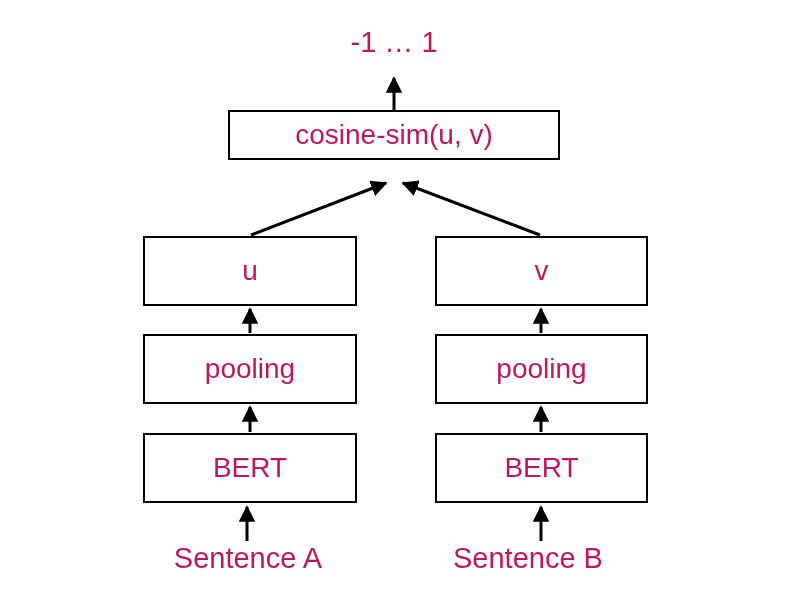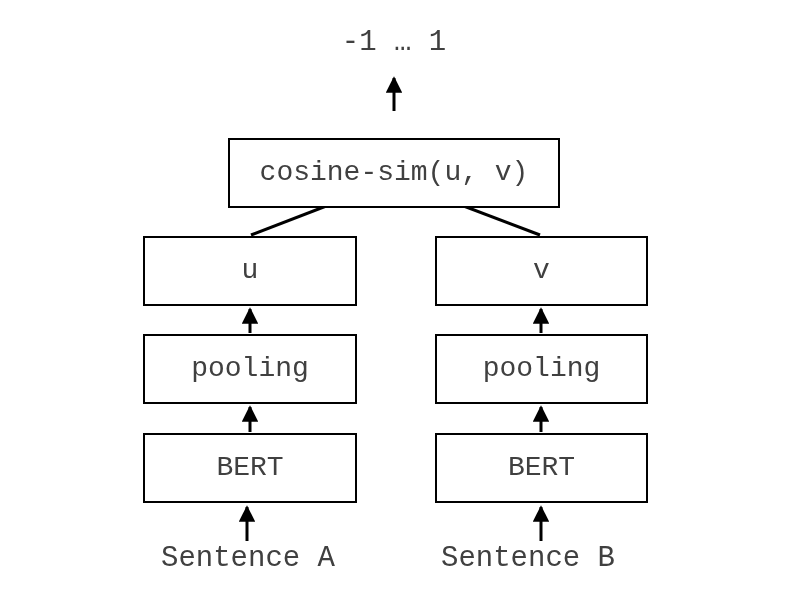--- a/index.html
+++ b/index.html
@@ -5,22 +5,22 @@
   html, body {
     margin: 0;
     padding: 0;
     background: #ffffff;
   }
   .canvas {
     position: relative;
     width: 794px;
     height: 592px;
     background: #ffffff;
-    font-family: Liberation Mono, monospace;
-    color: #404040;
+    font-family: Liberation Sans, sans-serif;
+    color: #be185d;
     overflow: hidden;
   }
   .arrows {
     position: absolute;
     left: 0;
     top: 0;
     width: 794px;
     height: 592px;
     pointer-events: none;
   }
@@ -33,21 +33,21 @@
     box-sizing: border-box;
     border: 2.5px solid #000000;
     background: #ffffff;
     display: flex;
     align-items: center;
     justify-content: center;
     font-size: 28px;
     line-height: 1;
     white-space: nowrap;
   }
-  .box-cosine   { left: 228px; top: 110px; width: 332px; height: 70px; margin-top: 28px; }
+  .box-cosine   { left: 228px; top: 110px; width: 332px; height: 50px; }
   .box-u        { left: 143px; top: 236px; width: 214px; height: 70px; }
   .box-v        { left: 435px; top: 236px; width: 213px; height: 70px; }
   .box-pool-l   { left: 143px; top: 334px; width: 214px; height: 70px; }
   .box-pool-r   { left: 435px; top: 334px; width: 213px; height: 70px; }
   .box-bert-l   { left: 143px; top: 433px; width: 214px; height: 70px; }
   .box-bert-r   { left: 435px; top: 433px; width: 213px; height: 70px; }
   .lbl {
     position: absolute;
     width: 220px;
     text-align: center;

